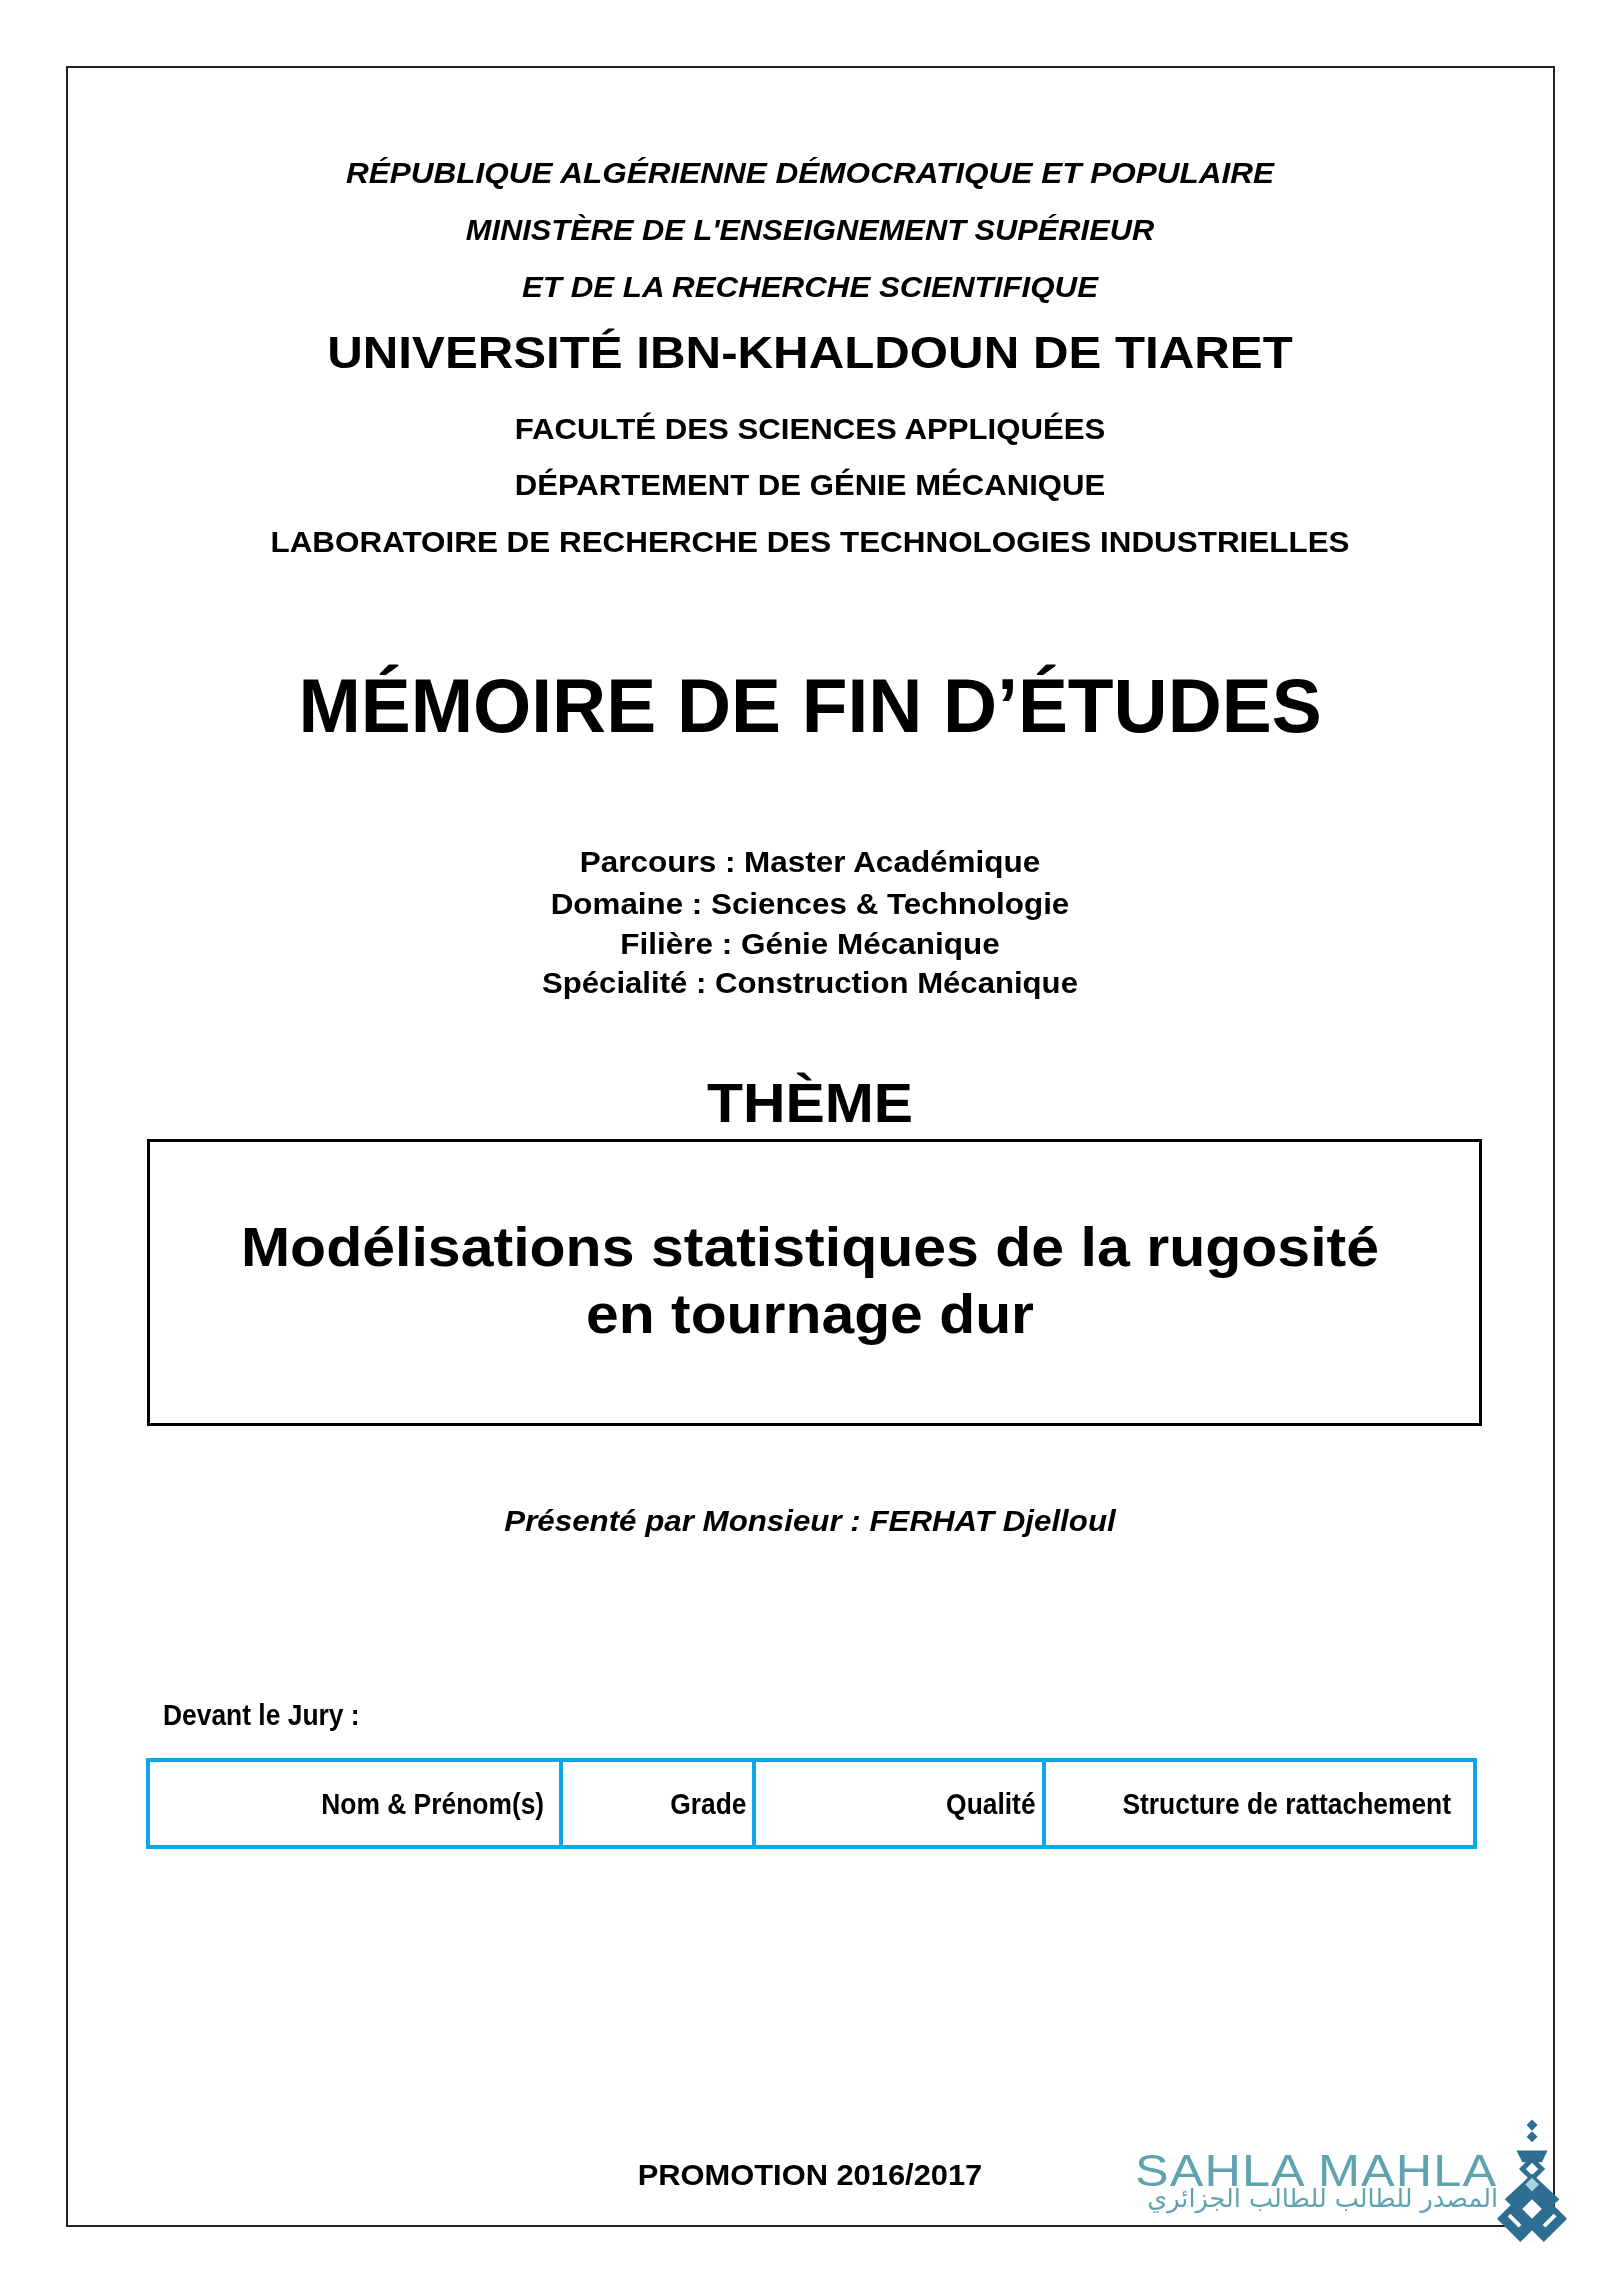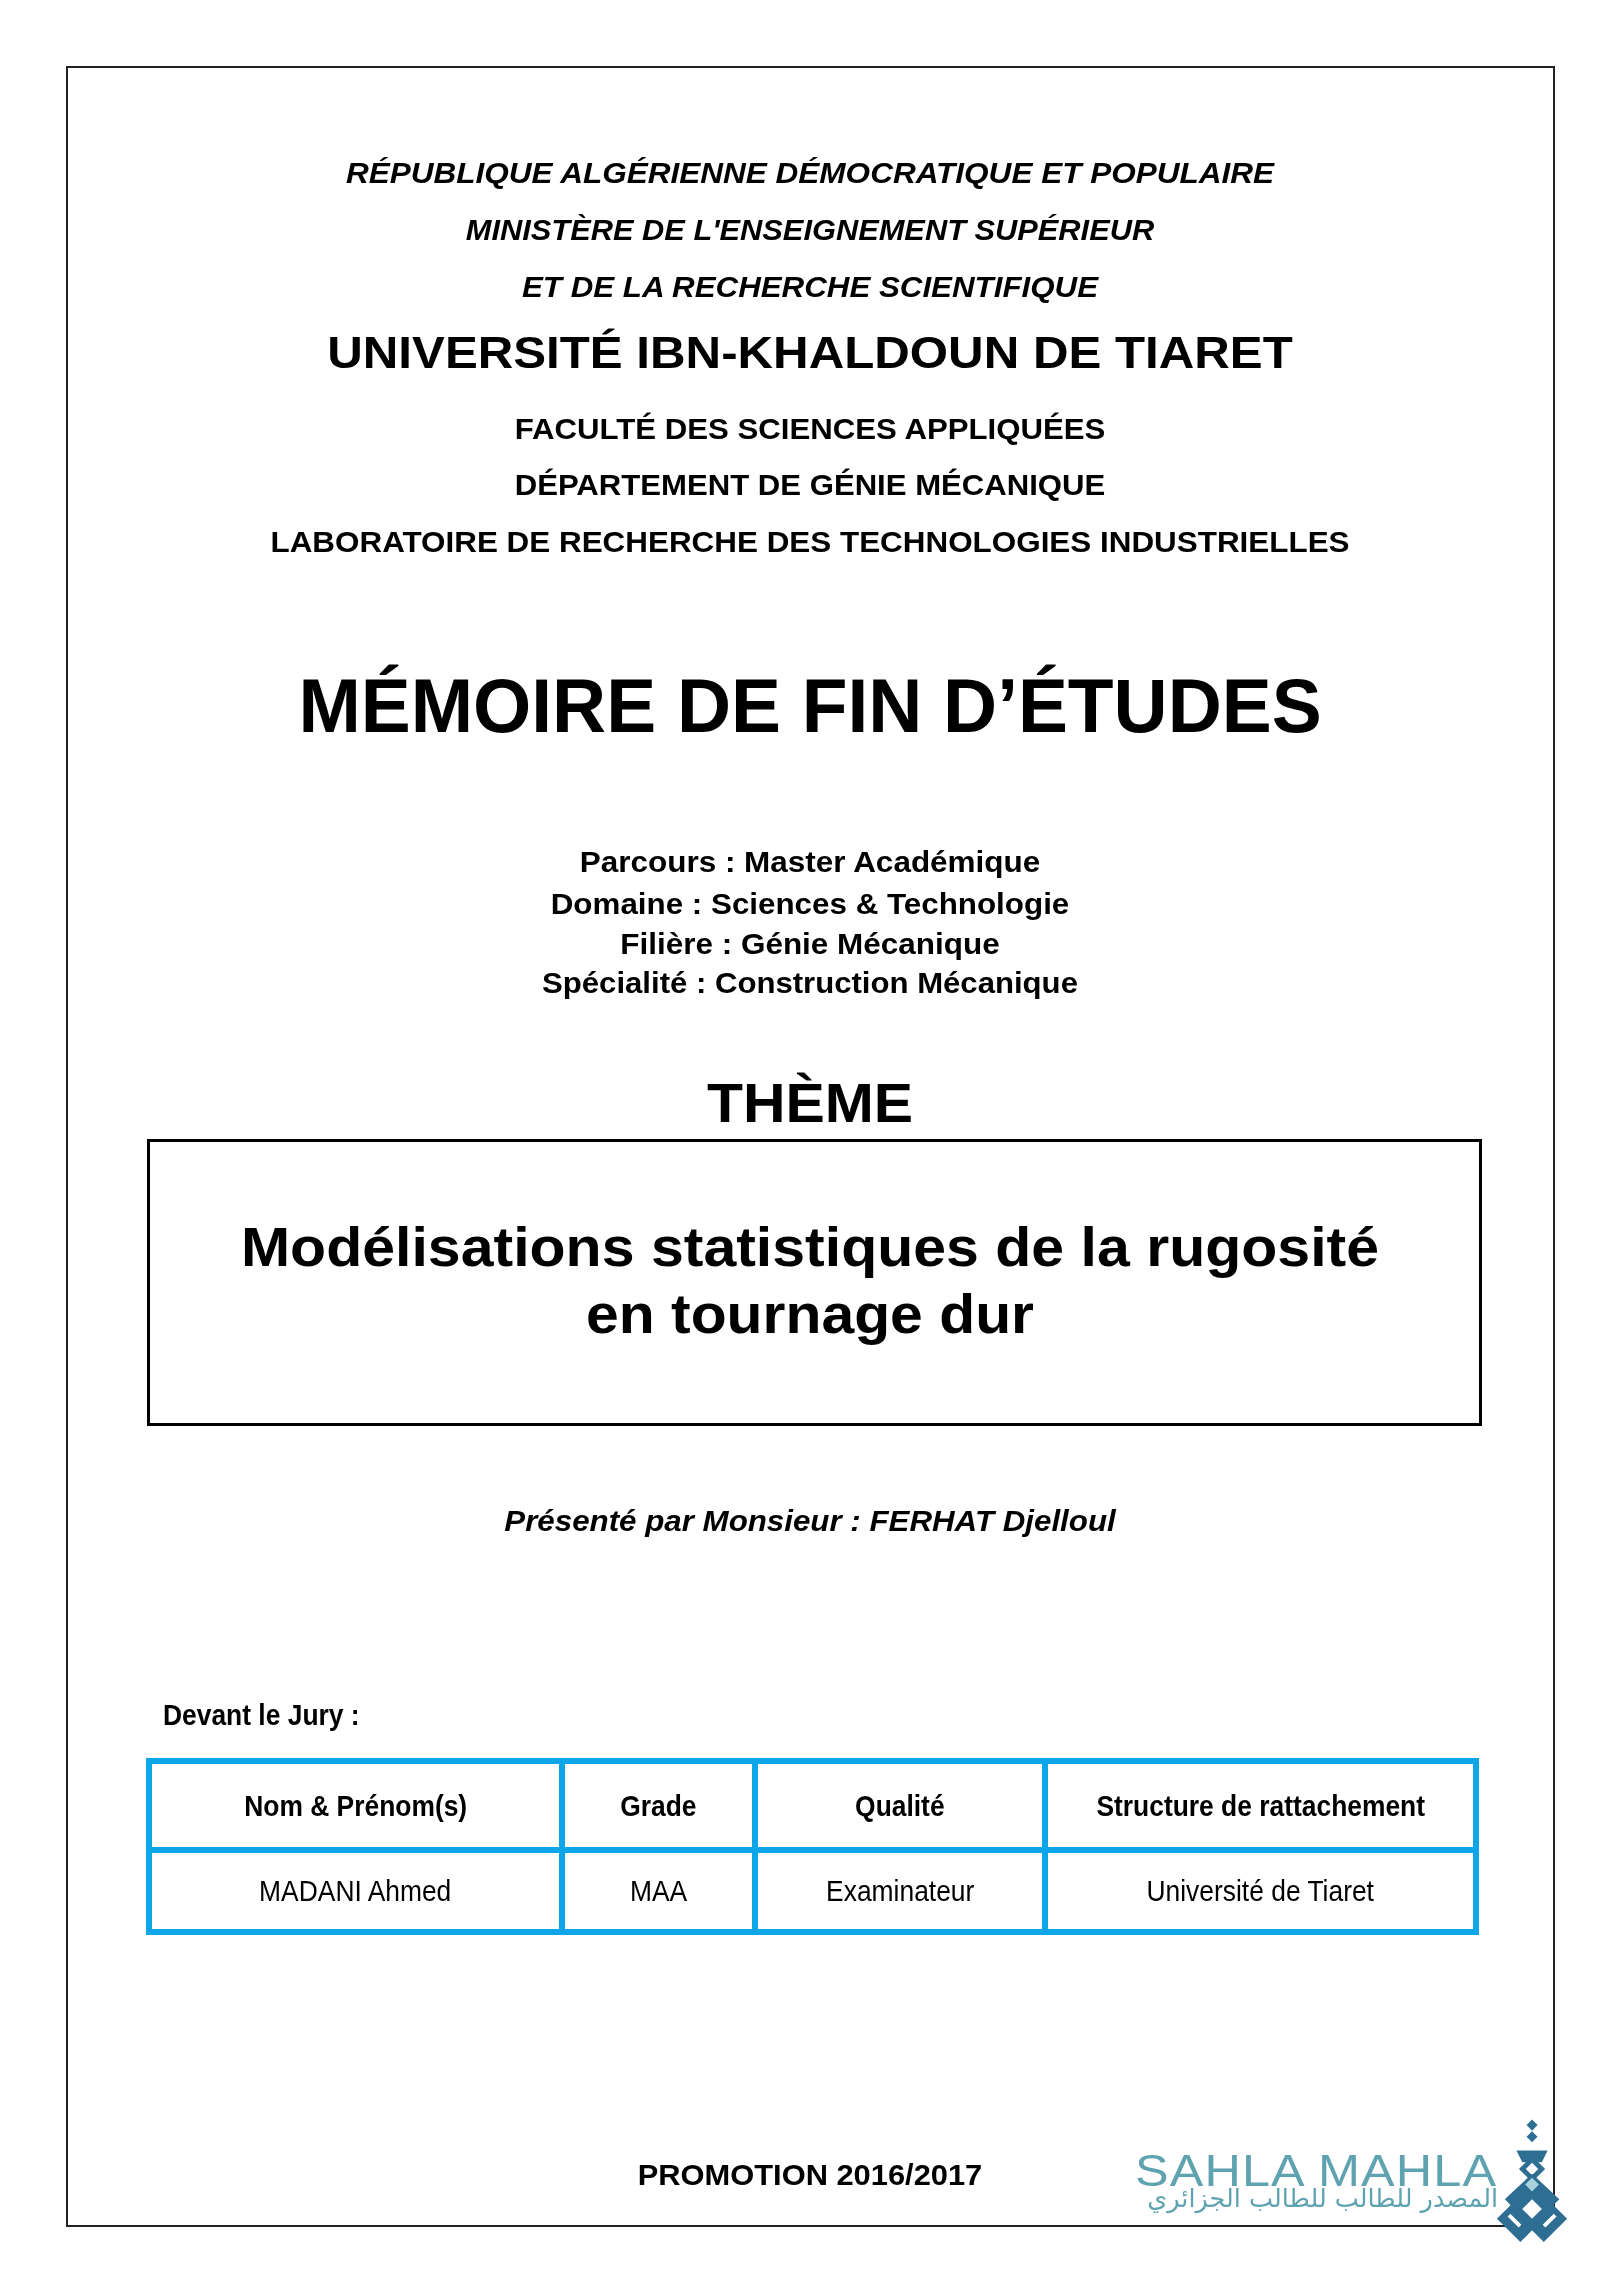--- a/index.html
+++ b/index.html
@@ -7,21 +7,21 @@
          font-family: "Liberation Sans", sans-serif; color: #000; }
   .page-frame { position: absolute; left: 66px; top: 66px; width: 1489px; height: 2161px;
                 border: 2px solid #222; box-sizing: border-box; }
   .line { position: absolute; left: 810px; white-space: nowrap; transform-origin: center center;
           line-height: 1; font-weight: bold; }
   .it { font-style: italic; }
   .theme-box { position: absolute; left: 147px; top: 1139px; width: 1335px; height: 287px;
                border: 3.9px solid #000; box-sizing: border-box; }
   table.jury { position: absolute; left: 146px; top: 1758px; border-collapse: collapse;
                font-family: "Liberation Sans", sans-serif; }
-  table.jury th, table.jury td { border: 6px solid #0ea5e9; text-align: center; padding: 0;
+  table.jury th, table.jury td { border: 4px solid #0ea5e9; text-align: right; padding: 0;
                white-space: nowrap; overflow: hidden; }
   table.jury th { font-weight: bold; font-size: 30px; height: 83px; }
   table.jury td { font-weight: normal; font-size: 30px; height: 76px; }
   table.jury th span, table.jury td span { display: inline-block; transform: scaleX(0.88); }
   .jury-label { position: absolute; left: 163px; top: 1698px; font-size: 30px; font-weight: bold;
                 white-space: nowrap; transform: scaleX(0.88); transform-origin: left center; }
   .brand { position: absolute; left: 1135px; top: 2145px; font-size: 45px; color: #5fa3b0;
            letter-spacing: 1px; white-space: nowrap; font-family: "Liberation Sans", sans-serif; }
   .brand-sub { position: absolute; left: 1137px; top: 2183px; width: 361px; font-size: 25.5px;
                color: #5fa3b0; direction: rtl; text-align: right; white-space: nowrap;
@@ -65,26 +65,20 @@
   </colgroup>
   <thead>
     <tr>
       <th><span>Nom &amp; Prénom(s)</span></th>
       <th><span>Grade</span></th>
       <th><span>Qualité</span></th>
       <th><span>Structure de rattachement</span></th>
     </tr>
   </thead>
   <tbody>
-    <tr>
-      <td><span>MADANI Ahmed</span></td>
-      <td><span>MAA</span></td>
-      <td><span>Examinateur</span></td>
-      <td><span>Université de Tiaret</span></td>
-    </tr>
   </tbody>
 </table>
 
 <div class="line fit" style="top: 2160px; font-size: 30px; transform: translateX(-50%) scaleX(1.028);">PROMOTION 2016/2017</div>
 
 <div class="brand fit-left" style="transform-origin: left center; transform: scaleX(1.119);">SAHLA MAHLA</div>
 <div class="brand-sub">المصدر للطالب للطالب الجزائري</div>
 <svg class="brand-logo" viewBox="0 0 80 145">
   <g fill="#2e6e93">
     <rect x="34" y="4" width="8" height="8" transform="rotate(45 38 8)"></rect>

